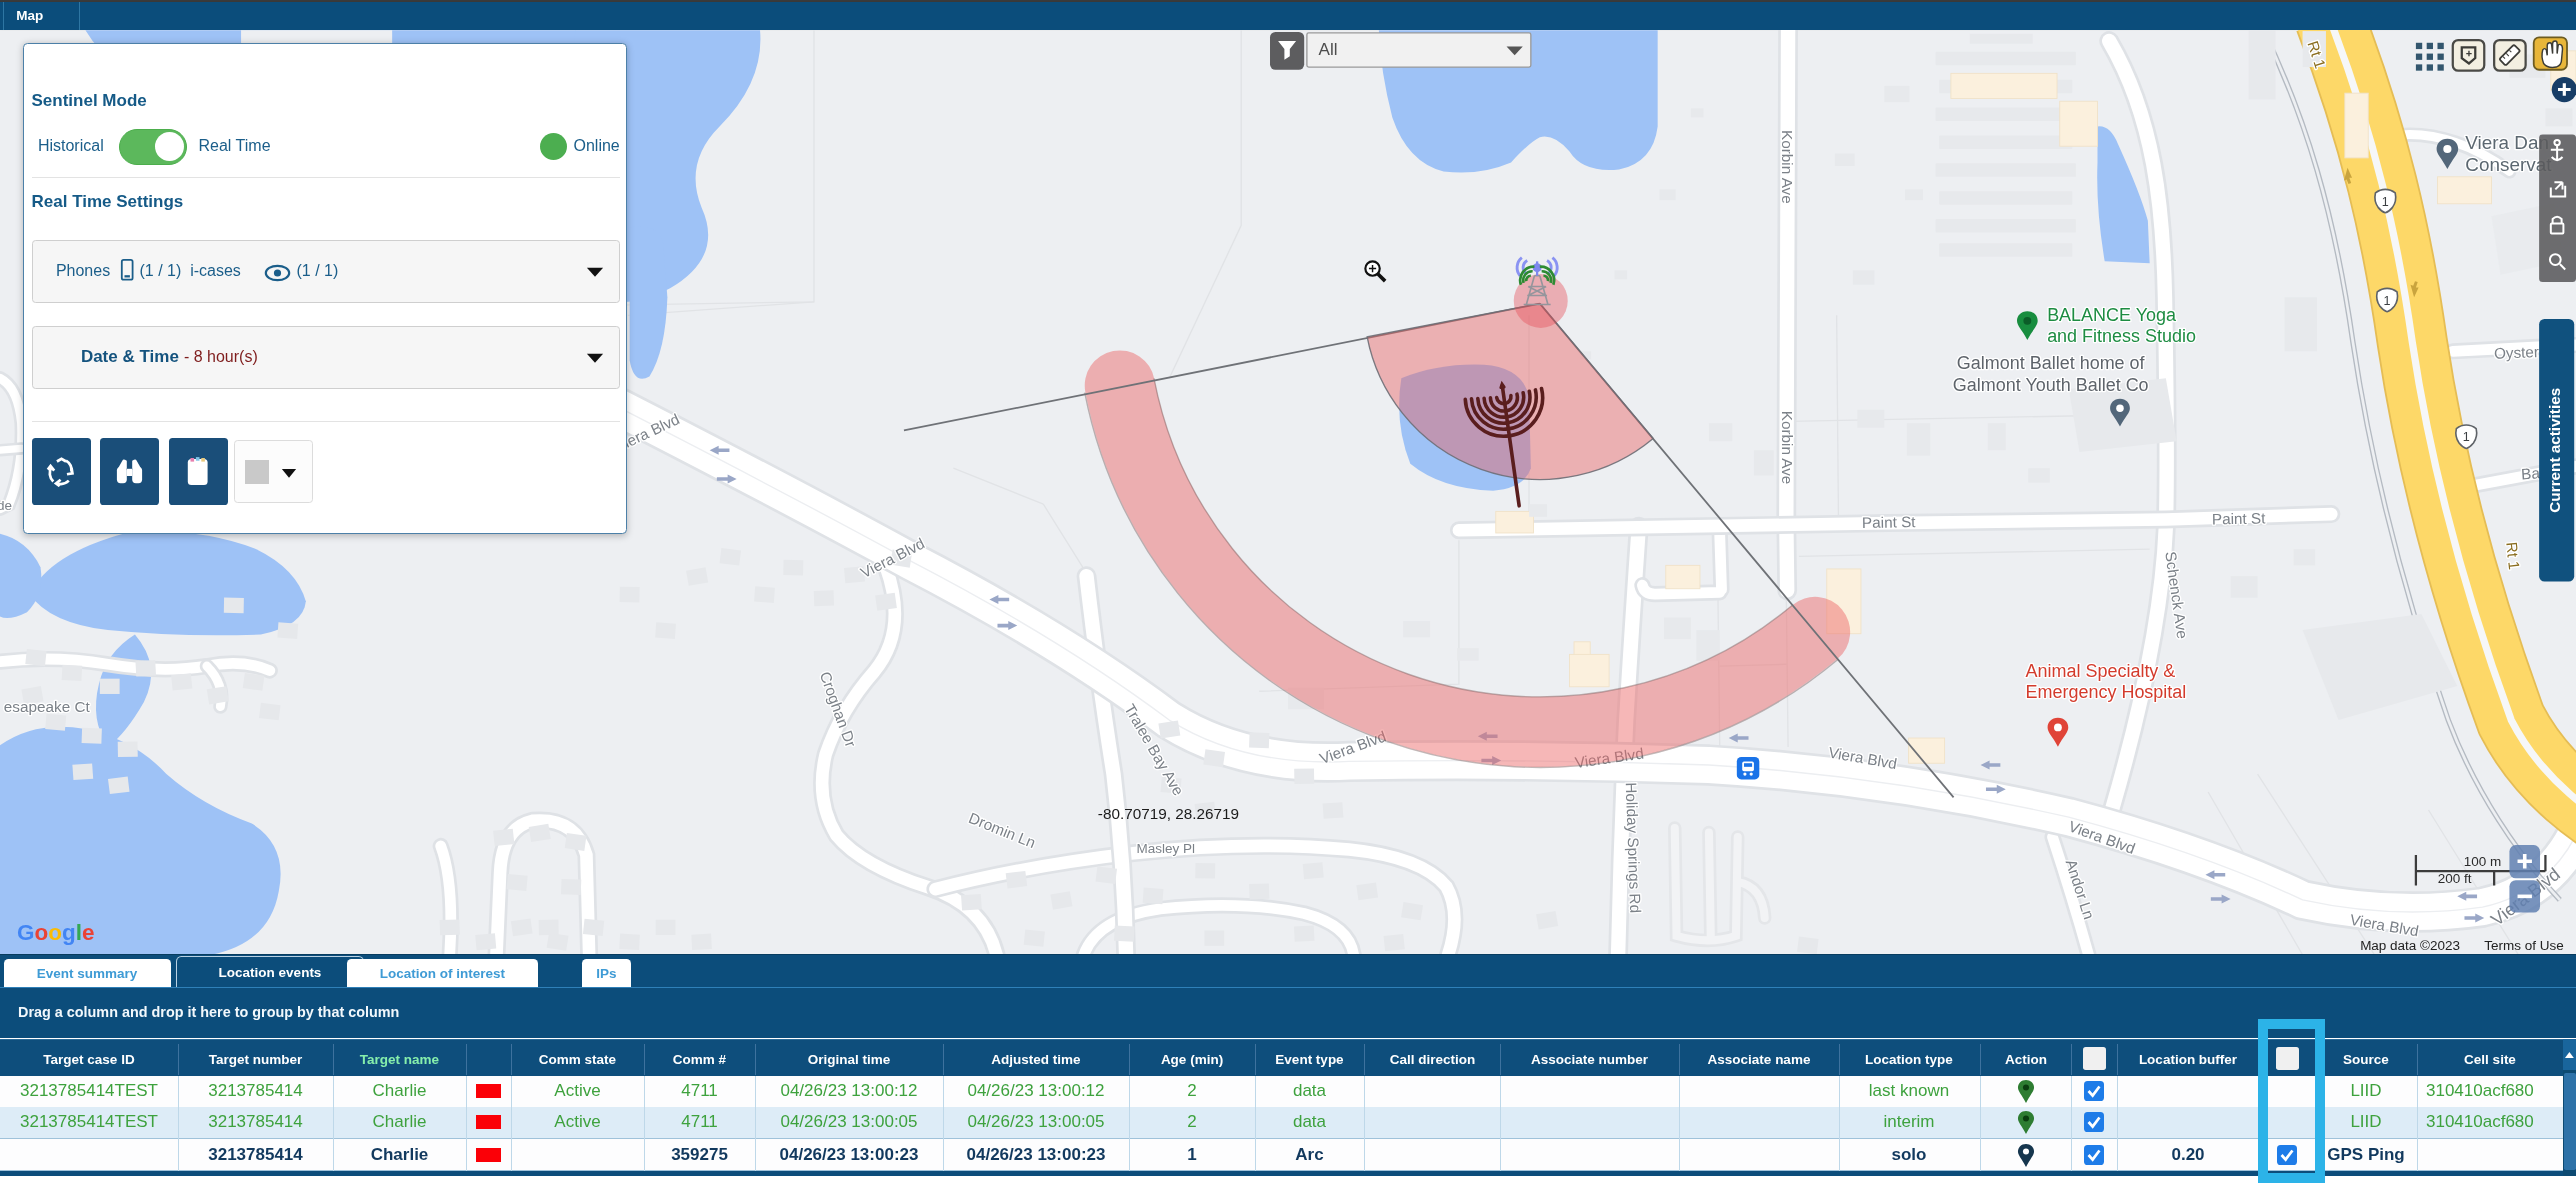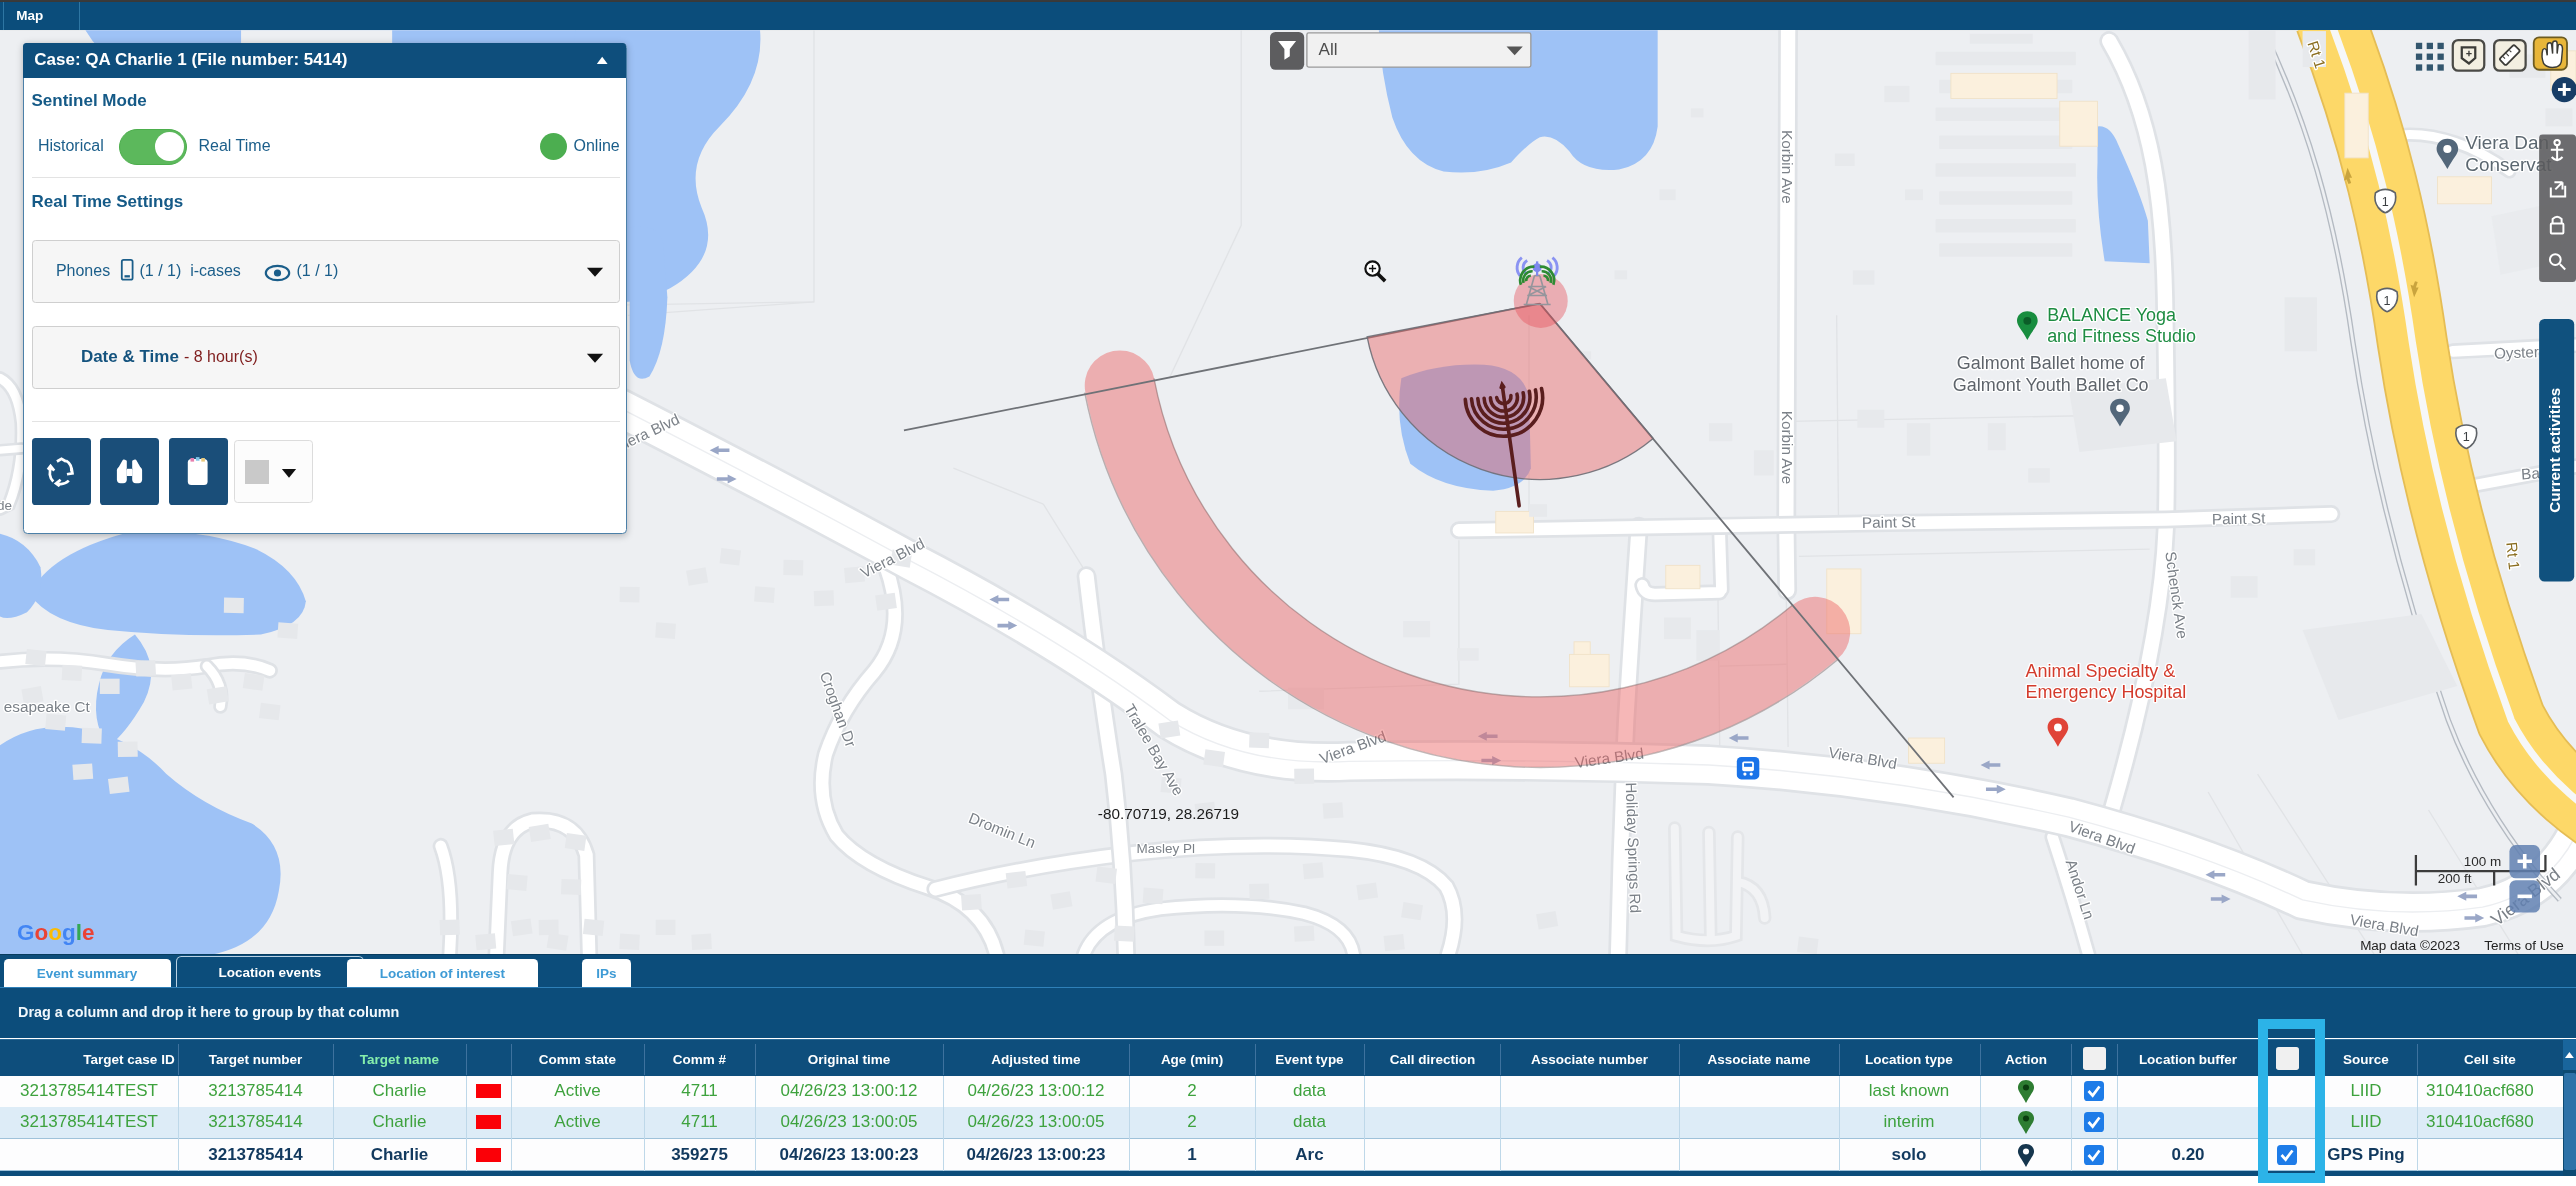--- a/index.html
+++ b/index.html
@@ -528,27 +528,20 @@
 
 <g>
       <rect x="1453" y="36" width="249" height="38" rx="2" fill="#f1f1f1" stroke="#9a9a9a" stroke-width="1.5"></rect>
       <text x="1466" y="61" font-size="19" fill="#4d4d4d" font-family="Liberation Sans, sans-serif">All</text>
       <path d="M1675 51 L1693 51 L1684 61 Z" fill="#555"></path>
     </g>
 </svg>
 
 <div class="abs" style="left:22.5px;top:43px;width:604px;height:491px;background:#fff;border:1.8px solid #4c80a8;border-radius:4.5px;box-sizing:border-box;box-shadow:0 1.8px 7.2px rgba(0,0,0,.25);">
 
- <div class="abs" style="left:-0.9px;top:-0.9px;width:603px;height:35px;background:#0e4e7c;border-radius:3.6px 3.6px 0 0;">
-   <span style="position:absolute;left:11.7px;top:7.2px;color:#fff;font-size:17px;font-weight:bold;">Case: QA Charlie 1 (File number: 5414)</span>
-
-   <svg style="position:absolute;right:16px;top:11.7px;" width="14.4" height="10.8" viewBox="0 0 16 12">
-        <path d="M2 10 L8 2 L14 10 Z" fill="#fff"></path>
-      </svg>
- </div>
 
  <div class="abs" style="left:8px;top:47px;color:#155a87;font-size:17px;font-weight:bold;">Sentinel Mode</div>
 
  <div class="abs" style="left:14.4px;top:93px;color:#1b5e8a;font-size:16px;">Historical</div>
 
  <div class="abs" style="left:95px;top:85px;width:68px;height:36px;background:#5cb85c;border-radius:18px;border:1.8px solid #4cae4c;box-sizing:border-box;">
    <div class="abs" style="right:1.8px;top:1.8px;width:29px;height:29px;background:#fff;border-radius:50%;"></div>
  </div>
 
  <div class="abs" style="left:175px;top:93px;color:#1b5e8a;font-size:16px;">Real Time</div>
@@ -643,21 +636,21 @@
 
 <div class="abs ctr" style="left:582px;top:959px;width:49px;height:29px;background:#fff;border-radius:4.5px 4.5px 0 0;color:#3f9bd5;font-size:13.5px;font-weight:bold;">IPs</div>
 
 <div class="abs" style="left:0;top:987px;width:2576px;height:1.8px;background:#2f80b8;"></div>
 
 <div class="abs" style="left:0;top:988px;width:2576px;height:50px;background:#0c4d7b;">
     <span style="position:absolute;left:18px;top:16px;color:#f2f8fc;font-size:14.4px;font-weight:bold;">Drag a column and drop it here to group by that column</span>
   </div>
 
 <div class="abs" style="left:0;top:1039px;width:2563px;height:38px;background:#0e4e7c;border-top:1.8px solid #2a6a97;box-sizing:border-box;">
-    <div class="abs ctr" style="left:0px;top:0;width:178px;height:38px;color:#fff;font-size:13.5px;font-weight:bold;padding-left:40px;">Target case ID</div>
+    <div class="abs ctr" style="left:0px;top:0;width:178px;height:38px;color:#fff;font-size:13.5px;font-weight:bold;">Target case ID</div>
     <div class="abs ctr" style="left:178px;top:0;width:155px;height:38px;color:#fff;font-size:13.5px;font-weight:bold;">Target number</div>
     <div class="abs" style="left:178px;top:3.6px;width:0.9px;height:31px;background:#3e729e;"></div>
     <div class="abs ctr" style="left:333px;top:0;width:133px;height:38px;color:#86efac;font-size:13.5px;font-weight:bold;">Target name</div>
     <div class="abs" style="left:333px;top:3.6px;width:0.9px;height:31px;background:#3e729e;"></div>
     <div class="abs" style="left:466px;top:3.6px;width:0.9px;height:31px;background:#3e729e;"></div>
     <div class="abs ctr" style="left:511px;top:0;width:133px;height:38px;color:#fff;font-size:13.5px;font-weight:bold;">Comm state</div>
     <div class="abs" style="left:511px;top:3.6px;width:0.9px;height:31px;background:#3e729e;"></div>
     <div class="abs ctr" style="left:644px;top:0;width:111px;height:38px;color:#fff;font-size:13.5px;font-weight:bold;">Comm #</div>
     <div class="abs" style="left:644px;top:3.6px;width:0.9px;height:31px;background:#3e729e;"></div>
     <div class="abs ctr" style="left:755px;top:0;width:188px;height:38px;color:#fff;font-size:13.5px;font-weight:bold;">Original time</div>

